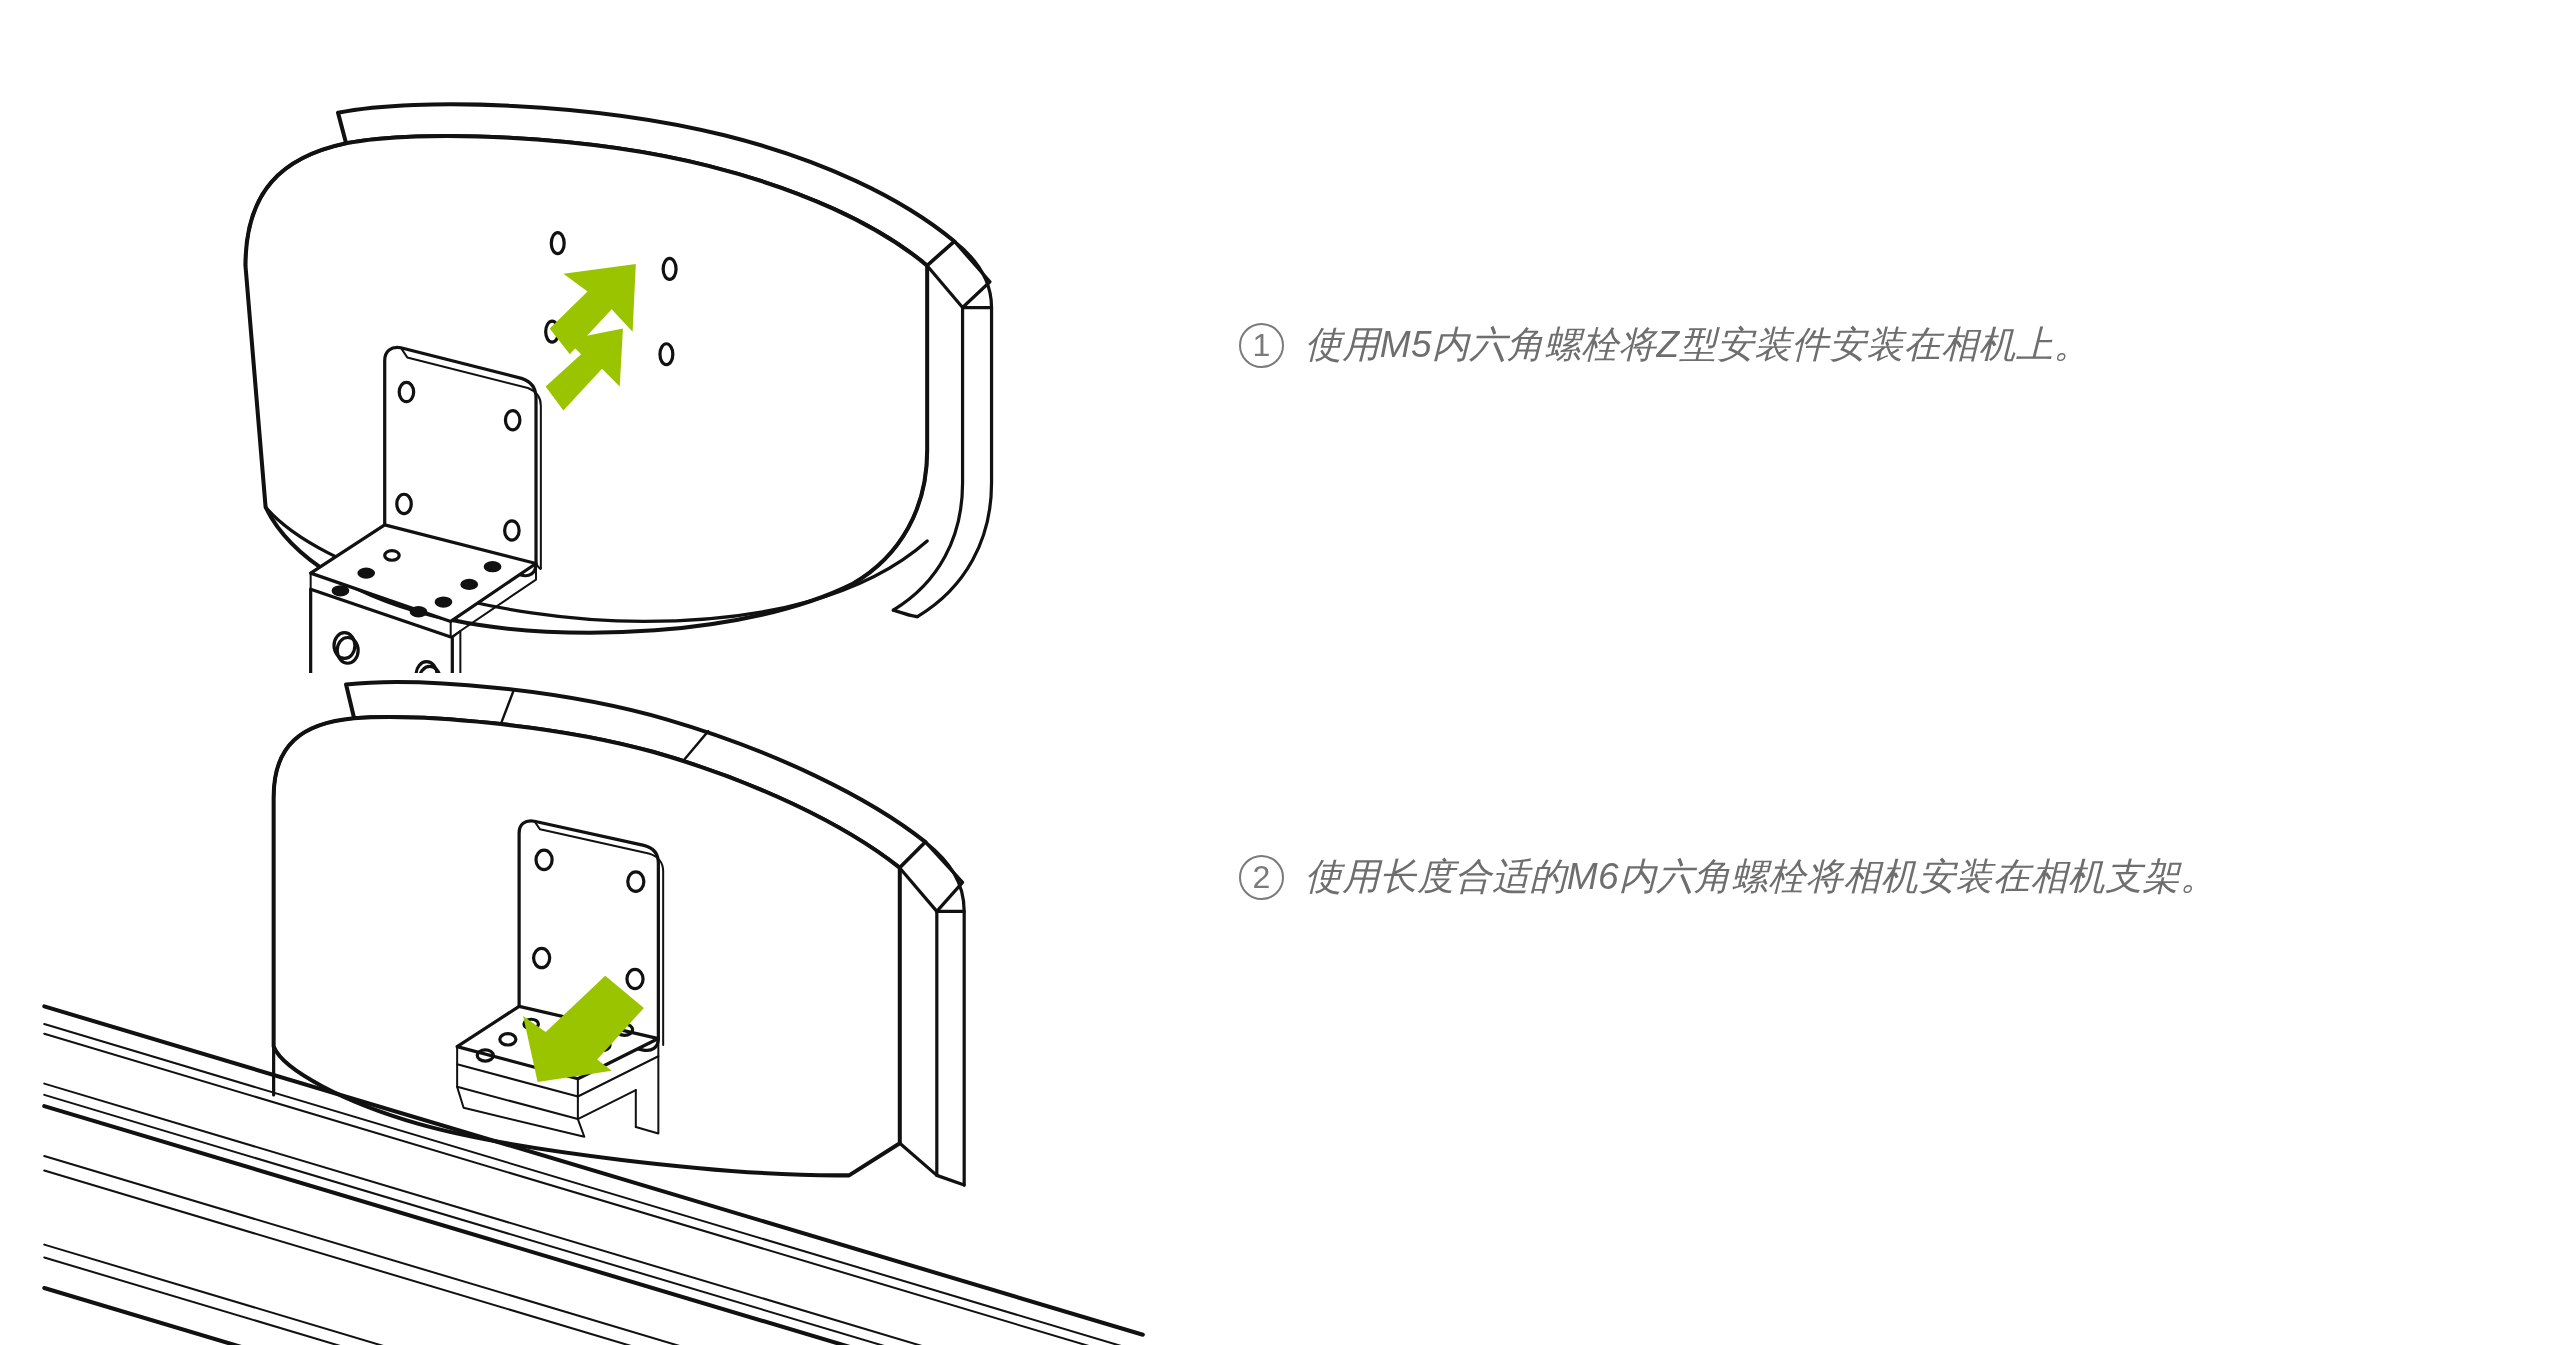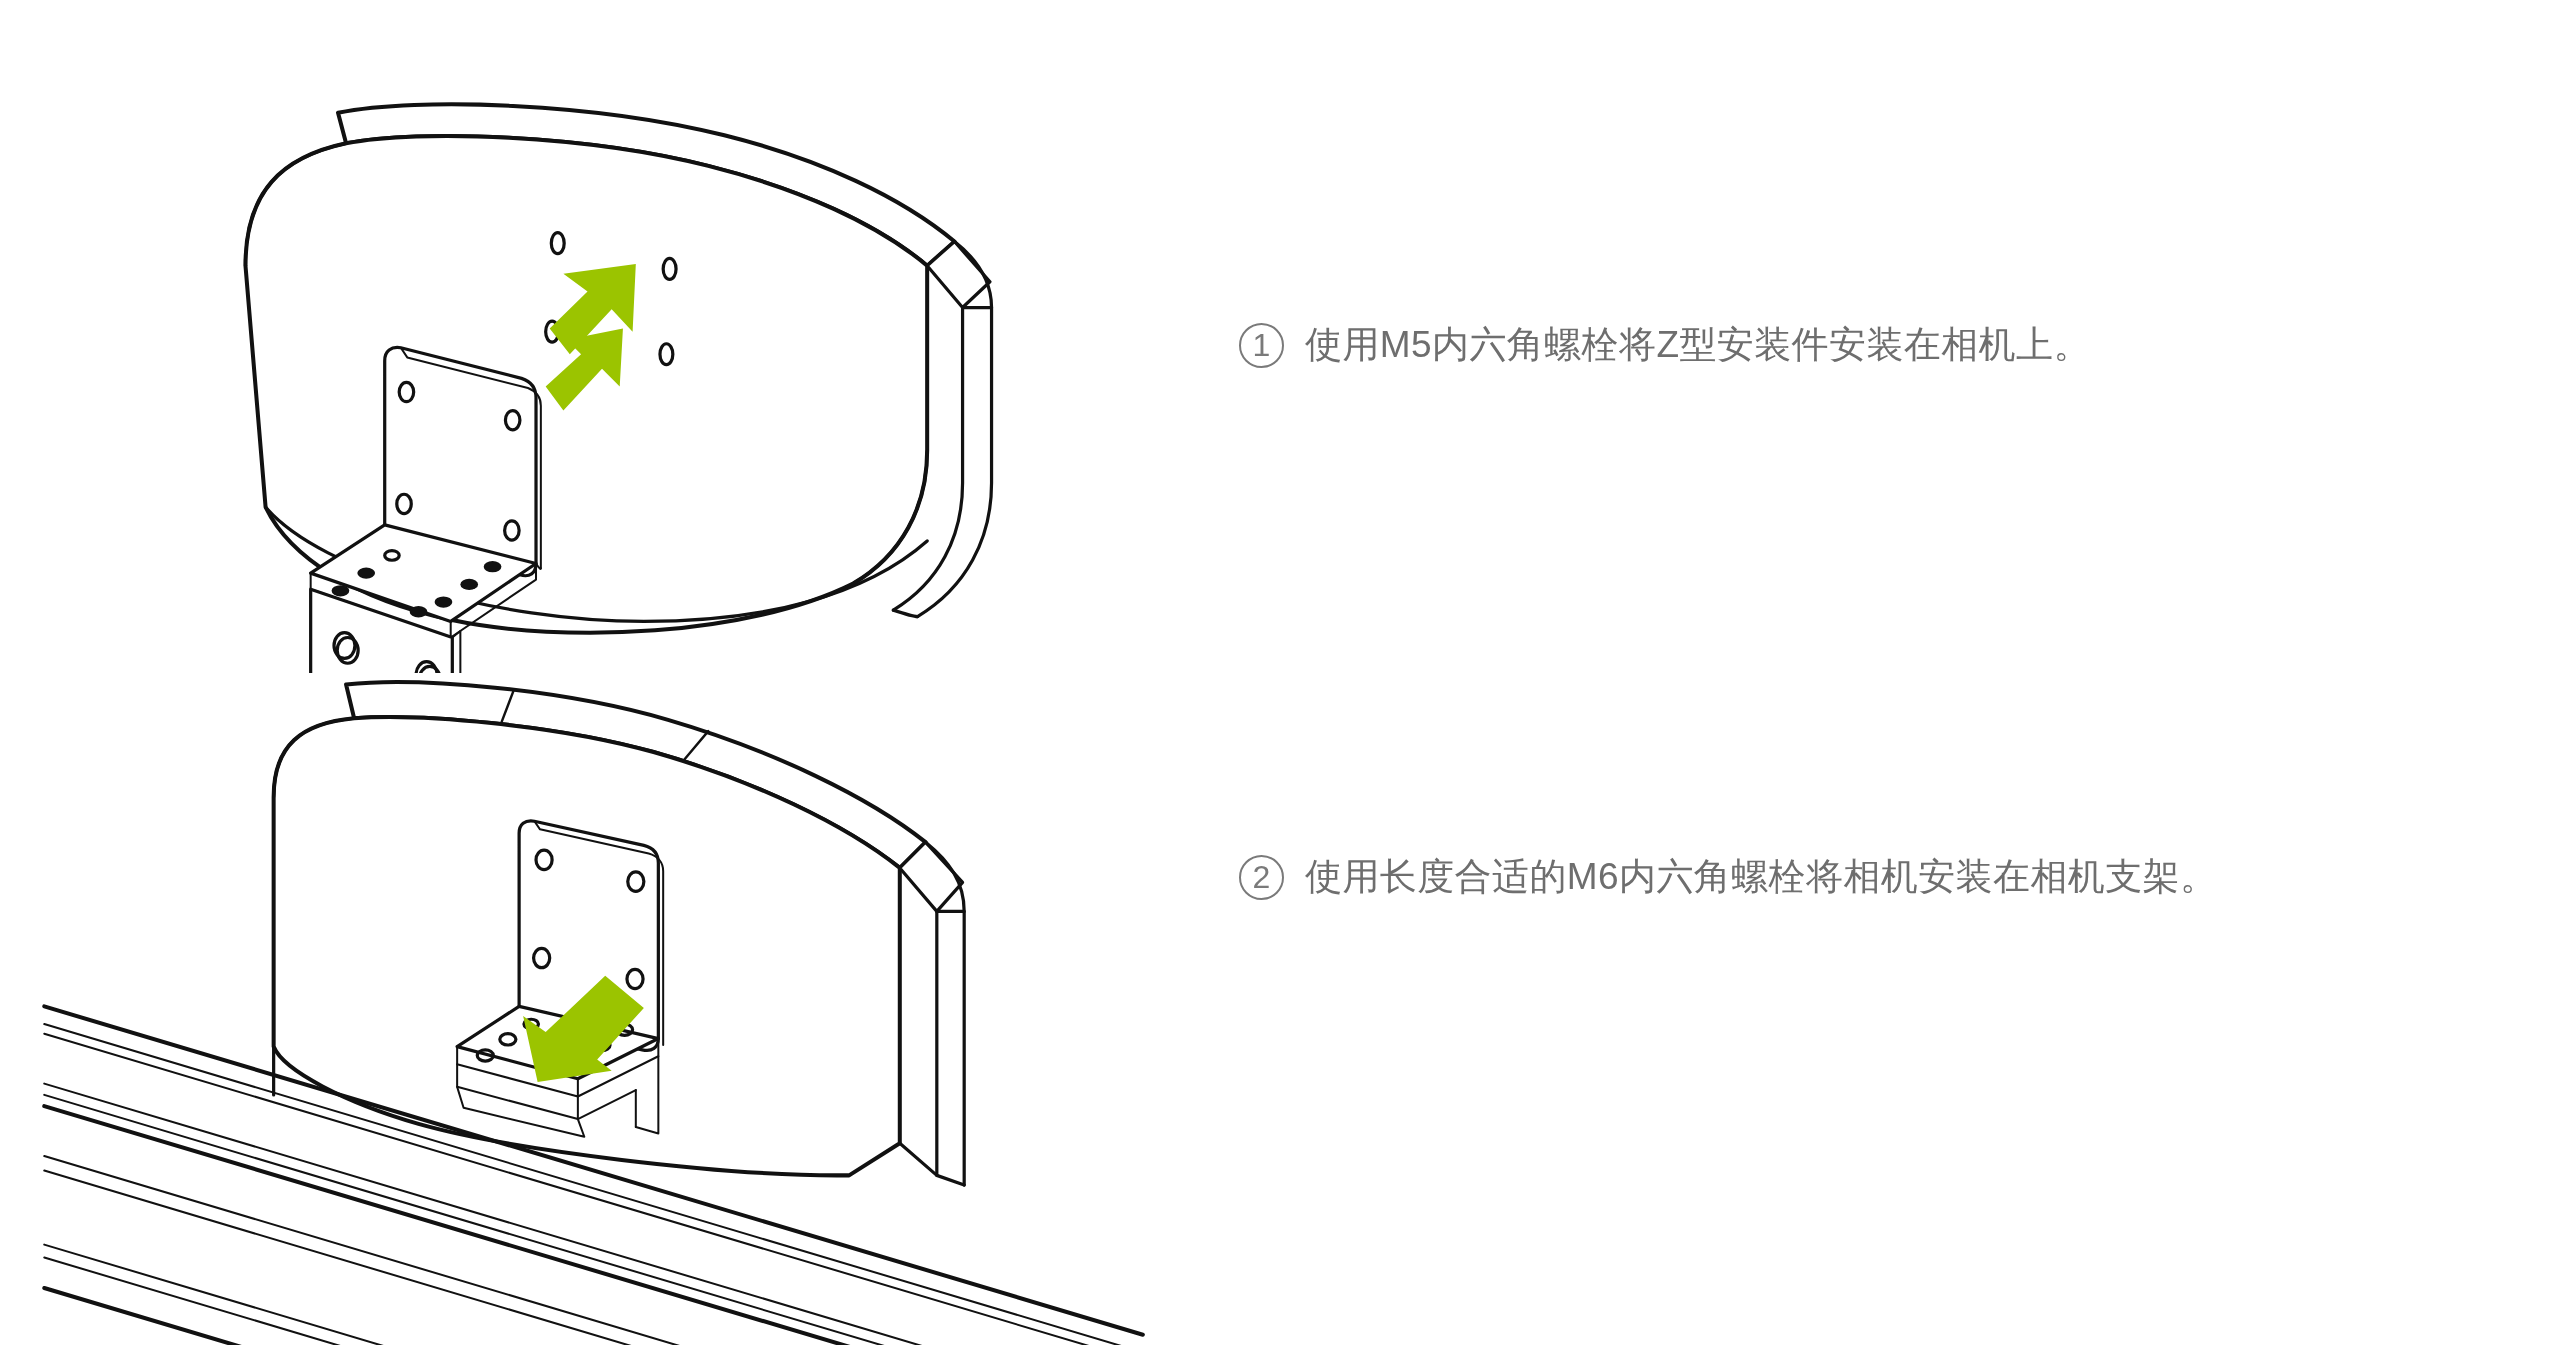--- a/index.html
+++ b/index.html
@@ -76,20 +76,21 @@
     box-sizing: border-box;
     font-family: "Liberation Sans", "DejaVu Sans", sans-serif;
   }
 
   .caption-text {
     font-size: 37px;
     line-height: 1.25;
     color: #6e6e6e;
     letter-spacing: 0.4px;
     font-family: "Liberation Sans", "DejaVu Sans", sans-serif;
+    font-style: italic;
   }
 
   
   .ln {
     fill: none;
     stroke: #111111;
     stroke-linecap: round;
     stroke-linejoin: round;
   }
   .lw-thick  { stroke-width: 5; }

